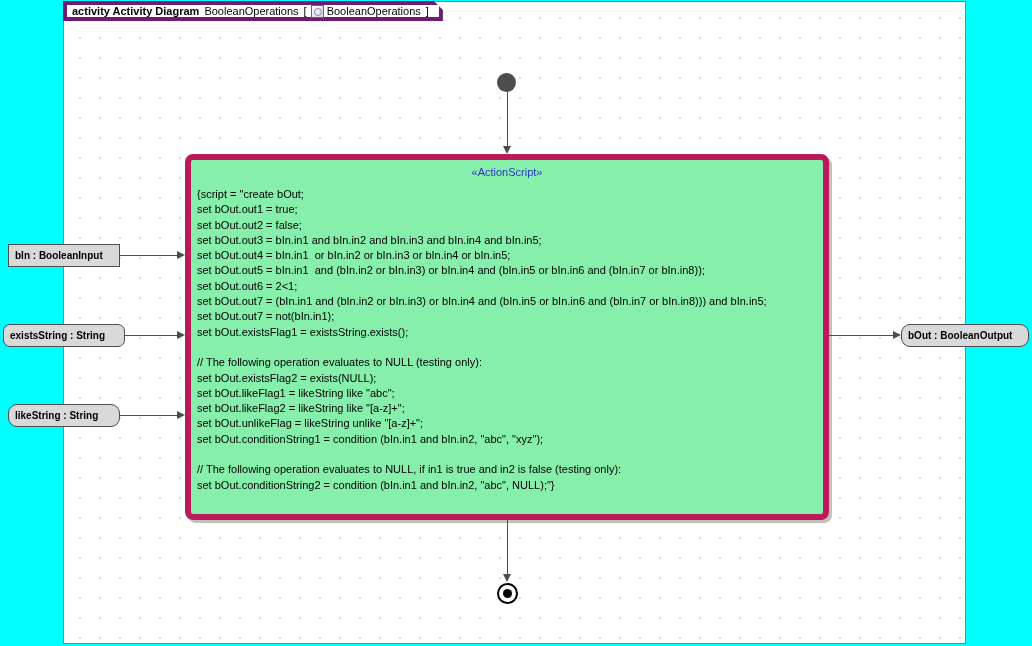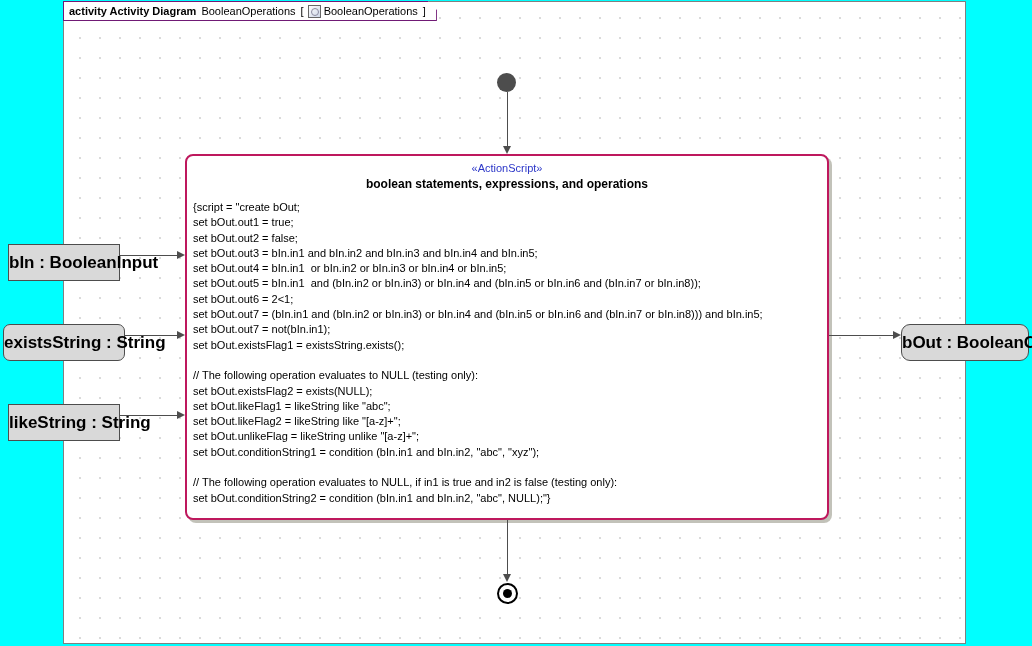--- a/index.html
+++ b/index.html
@@ -30,21 +30,21 @@
     background-position: 6px 6px;
     box-sizing: border-box;
   }
 
   #frame-label {
     position: absolute;
     left: 63px;
     top: 1px;
     height: 20px;
     background: #FFFFFF;
-    border: 1px solid #701a75;
+    border: 4px solid #701a75;
     box-sizing: border-box;
     padding: 0 10px 0 5px;
     display: flex;
     align-items: center;
     white-space: nowrap;
     font-size: 11px;
     color: #000;
     
     clip-path: polygon(0 0, calc(100% - 9px) 0, 100% 45%, 100% 100%, 0 100%);
   }
@@ -93,22 +93,22 @@
     background: #000;
   }
 
   
   #action {
     position: absolute;
     left: 185px;
     top: 154px;
     width: 644px;
     height: 366px;
-    background: #ffffff;
-    border: 2px solid #be185d;
+    background: #86efac;
+    border: 6px solid #be185d;
     border-radius: 8px;
     box-sizing: border-box;
     box-shadow: 3px 3px 0 rgba(120,120,100,0.45);
   }
   #action .stereo {
     text-align: center;
     color: #2b36c8;
     font-size: 11px;
     margin-top: 6px;
   }
@@ -126,26 +126,27 @@
     color: #000;
     white-space: pre;
   }
 
   
   .pin {
     position: absolute;
     background: #d9d9d9;
     border: 1px solid #4d4d4d;
     box-sizing: border-box;
-    font-size: 17px;
+    font-size: 10px;
     font-weight: bold;
     color: #000;
     display: flex;
     align-items: center;
-    height: 37px;
+    padding-left: 6px;
+    height: 23px;
     white-space: nowrap;
   }
 
   
   .edge { position: absolute; background: #4d4d4d; }
   .h-edge { height: 1px; }
   .v-edge { width: 1px; }
   .arrow-down {
     position: absolute;
     width: 0; height: 0;
@@ -175,21 +176,20 @@
   <span class="br">]</span>
 </div>
 
 <div class="init-node" style="left:497px; top:73px;"></div>
 
 <div class="edge v-edge" style="left:507px; top:92px; height:54px;"></div>
 <div class="arrow-down" style="left:503px; top:146px;"></div>
 
 <div id="action">
   <div class="stereo">«ActionScript»</div>
-  <div class="title">boolean statements, expressions, and operations</div>
   <div class="body">{script = "create bOut;
 set bOut.out1 = true;
 set bOut.out2 = false;
 set bOut.out3 = bIn.in1 and bIn.in2 and bIn.in3 and bIn.in4 and bIn.in5;
 set bOut.out4 = bIn.in1  or bIn.in2 or bIn.in3 or bIn.in4 or bIn.in5;
 set bOut.out5 = bIn.in1  and (bIn.in2 or bIn.in3) or bIn.in4 and (bIn.in5 or bIn.in6 and (bIn.in7 or bIn.in8));
 set bOut.out6 = 2&lt;1;
 set bOut.out7 = (bIn.in1 and (bIn.in2 or bIn.in3) or bIn.in4 and (bIn.in5 or bIn.in6 and (bIn.in7 or bIn.in8))) and bIn.in5;
 set bOut.out7 = not(bIn.in1);
 set bOut.existsFlag1 = existsString.exists();
@@ -200,21 +200,21 @@
 set bOut.likeFlag2 = likeString like "[a-z]+";
 set bOut.unlikeFlag = likeString unlike "[a-z]+";
 set bOut.conditionString1 = condition (bIn.in1 and bIn.in2, "abc", "xyz");
 
 // The following operation evaluates to NULL, if in1 is true and in2 is false (testing only):
 set bOut.conditionString2 = condition (bIn.in1 and bIn.in2, "abc", NULL);"}</div>
 </div>
 
 <div class="pin" style="left:8px; top:244px; width:112px;">bIn : BooleanInput</div>
 <div class="pin" style="left:3px; top:324px; width:122px;border-radius:7px;">existsString : String</div>
-<div class="pin" style="left:8px; top:404px; width:112px;">likeString : String</div>
+<div class="pin" style="left:8px; top:404px; width:112px;border-radius:9px;">likeString : String</div>
 
 <div class="pin" style="left:901px; top:324px; width:128px;border-radius:9px;">bOut : BooleanOutput</div>
 
 <div class="edge h-edge" style="left:120px; top:255px; width:57px;"></div>
 <div class="arrow-right" style="left:177px; top:251px;"></div>
 
 <div class="edge h-edge" style="left:125px; top:335px; width:52px;"></div>
 <div class="arrow-right" style="left:177px; top:331px;"></div>
 
 <div class="edge h-edge" style="left:120px; top:415px; width:57px;"></div>

